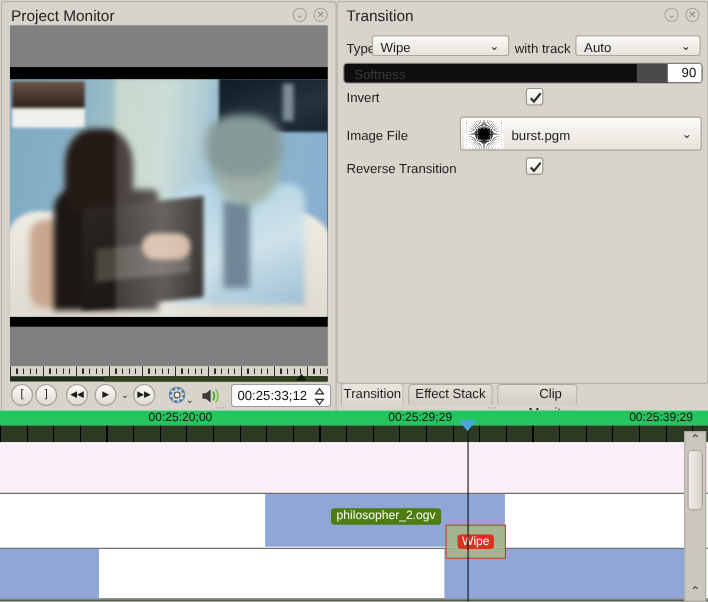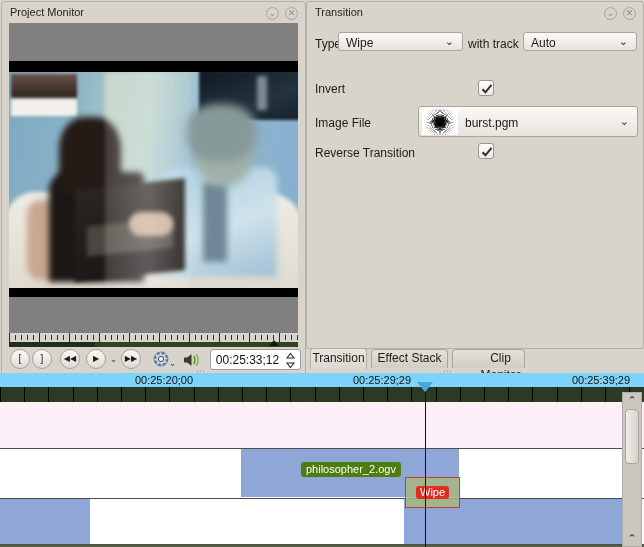--- a/index.html
+++ b/index.html
@@ -7,21 +7,21 @@
     width:644px;height:547px;overflow:hidden;position:relative;
     background:#d8d4cc;
     font-family:"Liberation Sans","DejaVu Sans",sans-serif;
     font-size:11px;color:#1f1f1f;
     -webkit-font-smoothing:antialiased;
   }
   .abs{position:absolute;}
 
   
   .dock{position:absolute;background:#d8d4cc;border:1px solid #b6b1a7;border-radius:3px;}
-  .dock-title{position:absolute;left:8px;top:4px;font-size:11px;color:#242424;white-space:nowrap;}
+  .dock-title{position:absolute;left:8px;top:4px;font-size:14px;color:#242424;white-space:nowrap;}
   .dock-btn{position:absolute;width:13px;height:13px;border-radius:50%;border:1px solid #a8a49b;
             box-sizing:border-box;color:#8d897f;font-size:9px;line-height:11px;text-align:center;}
 
   
   #monitor-dock{left:1px;top:1px;width:303px;height:373px;}
   #monitor-view{position:absolute;left:7px;top:21px;width:289px;height:310px;background:#808080;overflow:hidden;}
   #video-frame{position:absolute;left:0;top:38px;width:289px;height:236px;background:#000;overflow:hidden;}
   #video-img{position:absolute;left:0;top:11px;width:289px;height:216px;overflow:hidden;
      background:linear-gradient(100deg,#7fa9c0 0%,#86b0c6 18%,#a9c6c4 36%,#b6cfc6 45%,#9dc0d2 60%,#8db4cd 78%,#86add0 100%);}
   .vfx{position:absolute;}
@@ -92,21 +92,21 @@
 
   
   .tab{position:absolute;top:349px;height:19px;box-sizing:border-box;border:1px solid #aaa69d;
        border-bottom:none;border-radius:4px 4px 0 0;
        background:linear-gradient(180deg,#e4e0d8,#d2cec5);
        font-size:12px;color:#1d1d1d;text-align:center;line-height:17px;}
   .tab.active{background:linear-gradient(180deg,#e9e6df,#dcd8d0);border-color:#b6b1a7;top:348px;height:21px;line-height:19px;}
 
   
   #timeline{position:absolute;left:0;top:373px;width:644px;height:174px;background:#fff;overflow:hidden;}
-  #tl-ruler-bg{position:absolute;left:0;top:0;width:644px;height:14px;background:#7dd3fc;}
+  #tl-ruler-bg{position:absolute;left:0;top:0;width:644px;height:14px;background:#22c55e;}
   .tl-time{position:absolute;top:1px;font-size:11px;color:#111;white-space:nowrap;transform:translateX(-50%);}
   #tl-band{position:absolute;left:0;top:14px;width:644px;height:15px;background:#2c3a24;
      background-image:repeating-linear-gradient(90deg,#000 0 1px,transparent 1px 24.2px);}
   #tl-band-base{position:absolute;left:0;top:14px;width:644px;height:15px;background:#2c3a24;}
   .track{position:absolute;left:0;width:644px;box-sizing:border-box;border-bottom:1px solid #4d4d4d;}
   #track1{top:29px;height:47px;background:#fdeff7;}
   #track2{top:76px;height:50px;background:#ffffff;}
   #track3{top:126px;height:46px;background:#ffffff;}
   #track4{top:172px;height:4px;background:#56614c;border:none;}
   .clip{position:absolute;background:#8ea7d6;box-sizing:border-box;}
@@ -215,20 +215,27 @@
     <div class="combo-text" style="left:7px;top:3px;">Wipe</div>
     <div class="combo-arrow" style="top:2px;">⌄</div>
   </div>
 
   <div class="f-label" style="left:161px;top:35px;">with track</div>
   <div class="combo" style="left:216px;top:30px;width:114px;height:19px;">
     <div class="combo-text" style="left:7px;top:3px;">Auto</div>
     <div class="combo-arrow" style="top:2px;">⌄</div>
   </div>
 
+  <div id="softness">
+    <div id="softness-label">Softness</div>
+    <div id="softness-handle"></div>
+    <div id="softness-box">
+      <div id="softness-val">90</div>
+    </div>
+  </div>
 
   <div class="f-label" style="left:8px;top:80px;">Invert</div>
   <div class="checkbox" style="left:171px;top:78px;">
     <svg width="14" height="14" viewBox="0 0 14 14">
       <path d="M2.5 7.3 L5.4 10.3 L11.5 2.8" fill="none" stroke="#2f2f2f" stroke-width="2"></path>
     </svg>
   </div>
 
   <div class="f-label" style="left:8px;top:114px;">Image File</div>
   <div class="combo" style="left:111px;top:104px;width:220px;height:31px;padding-left:22px;">

